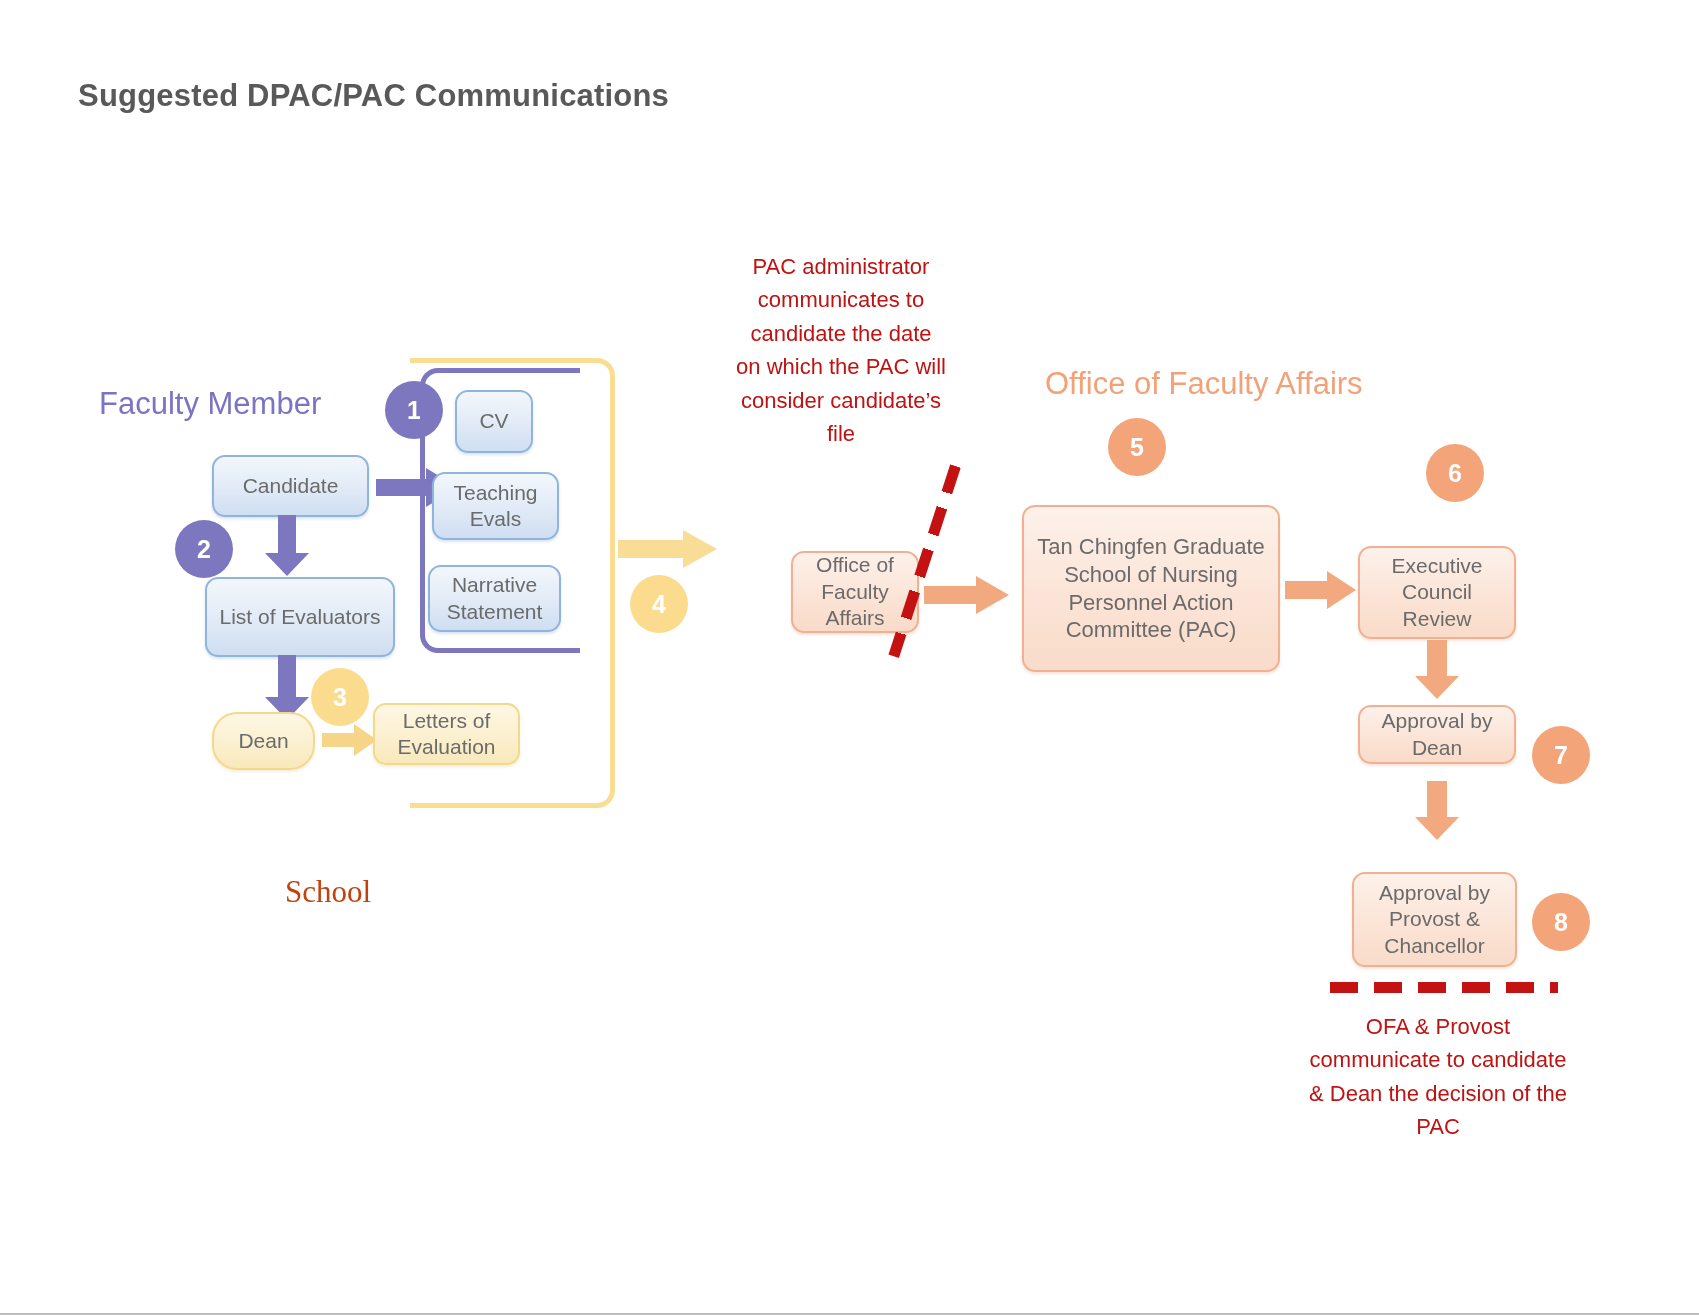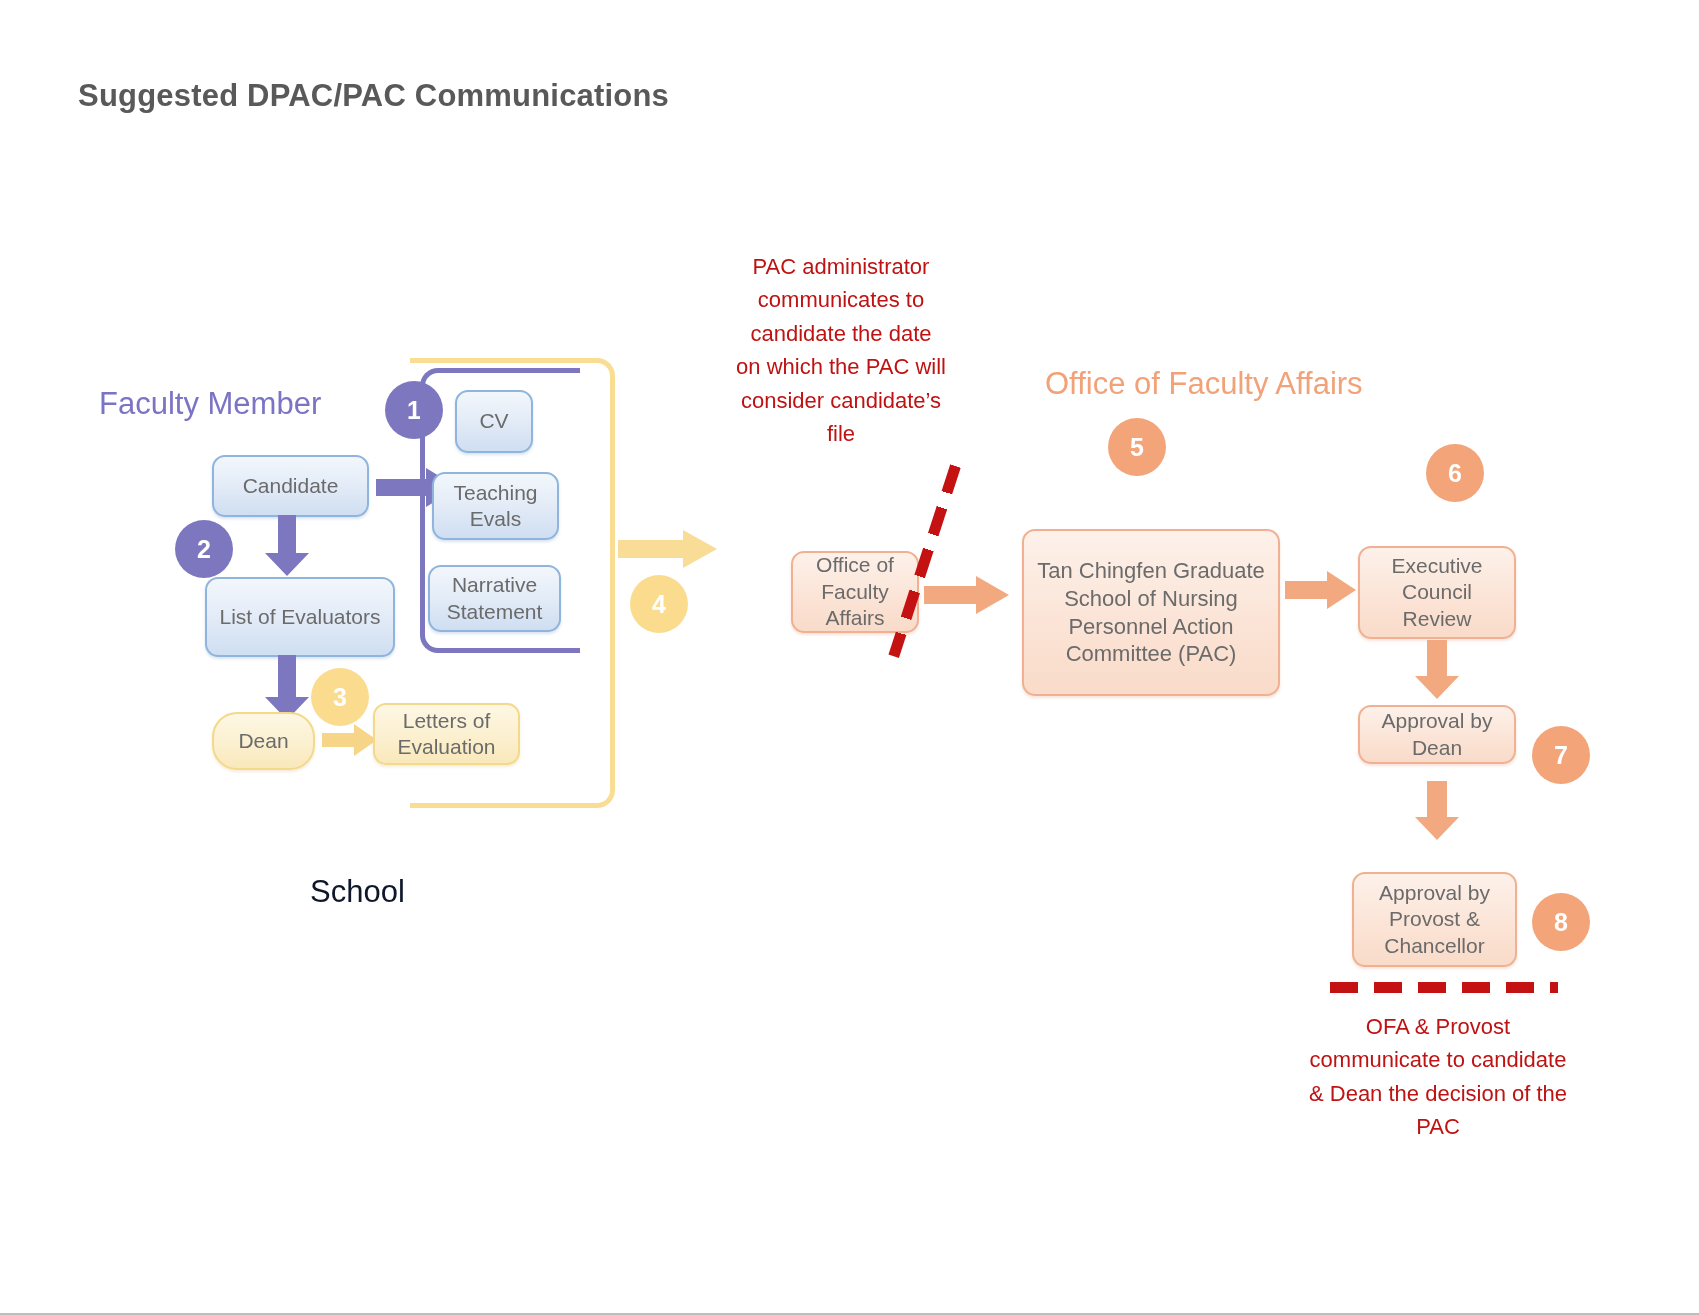--- a/index.html
+++ b/index.html
@@ -34,23 +34,24 @@
     position: absolute;
     font-size: 31px;
     white-space: nowrap;
   }
   .group-faculty {
     left: 99px;
     top: 386px;
     color: #7a74c4;
   }
   .group-school {
-    left: 310px;
+    left: 285px;
     top: 874px;
-    color: #0f172a;
+    color: #c2410c;
+    font-family: Liberation Serif, serif;
   }
   .group-ofa {
     left: 1045px;
     top: 366px;
     color: #f2a278;
   }
   
   .node {
     position: absolute;
     box-sizing: border-box;
@@ -207,21 +208,21 @@
   <svg class="arrow" style="left:924px; top:575px;" width="86" height="40" viewBox="0 0 86 40">
     <path d="M0 11 H52 V1 L85 20 L52 39 V29 H0 Z" fill="#f3a97f"></path>
   </svg>
 
   <div class="dashed-red-diag" style="left:950px; top:466px; height:200px;"></div>
 
   <div class="annotation" style="left:736px; top:250px; width:210px;">PAC administrator communicates to candidate the date on which the PAC will consider candidate’s file</div>
 
   <div class="badge badge-orange" style="left:1108px; top:418px;">5</div>
 
-  <div class="node node-orange" style="left:1022px; top:505px; width:258px; height:167px; flex-direction:column; font-size:22px;margin-top:24px;">Tan Chingfen Graduate School of Nursing Personnel Action Committee (PAC)</div>
+  <div class="node node-orange" style="left:1022px; top:505px; width:258px; height:167px; flex-direction:column; font-size:22px;">Tan Chingfen Graduate School of Nursing Personnel Action Committee (PAC)</div>
 
   <svg class="arrow" style="left:1285px; top:570px;" width="72" height="40" viewBox="0 0 72 40">
     <path d="M0 11 H42 V1 L71 20 L42 39 V29 H0 Z" fill="#f3a97f"></path>
   </svg>
 
   <div class="badge badge-orange" style="left:1426px; top:444px;">6</div>
 
   <div class="node node-orange" style="left:1358px; top:546px; width:158px; height:93px; flex-direction:column;">Executive Council Review</div>
 
   <svg class="arrow" style="left:1414px; top:640px;" width="46" height="60" viewBox="0 0 46 60">

